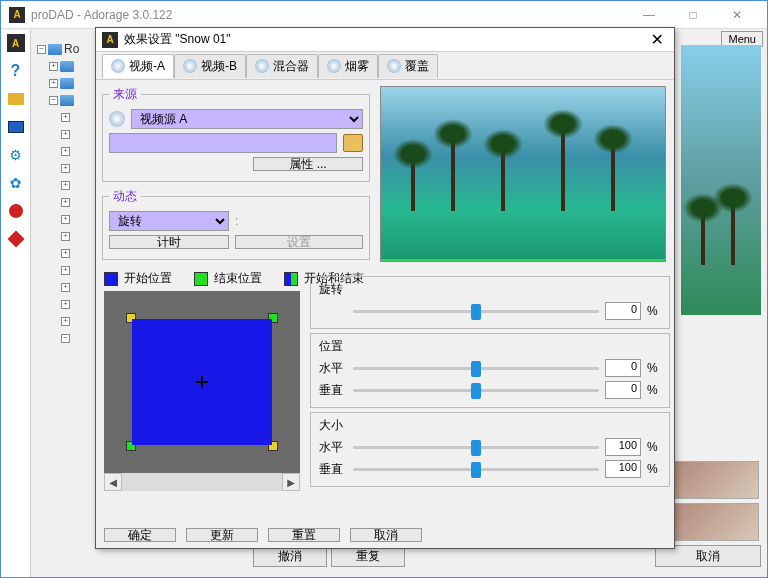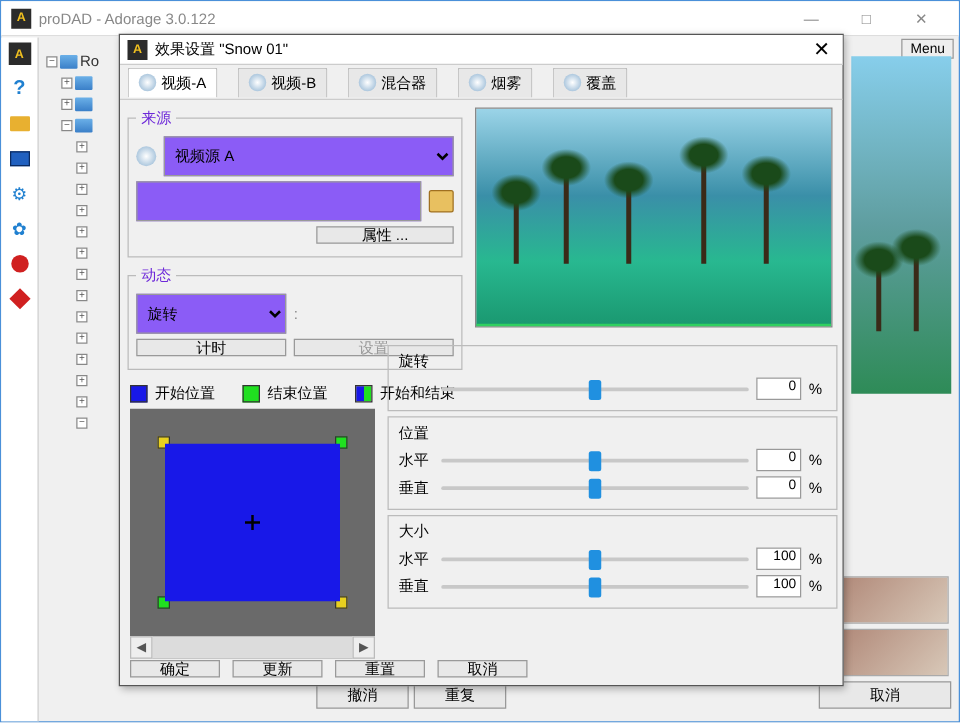--- a/index.html
+++ b/index.html
@@ -20,29 +20,29 @@
 .bottom-bar{position:absolute;bottom:6px;left:6px;right:6px;height:26px;display:flex;gap:4px}
 .bottom-bar .bb{flex:0 0 auto;height:22px;border:1px solid #999;background:#e8e8e8;padding:2px 24px;display:flex;align-items:center}
 .bottom-bar .bb.wide{padding:2px 40px}
 
 
 .dialog{position:absolute;top:26px;left:94px;width:580px;height:522px;background:#f0f0f0;border:1px solid #555;box-shadow:2px 2px 6px rgba(0,0,0,.3)}
 .dlg-title{height:24px;background:#fff;display:flex;align-items:center;padding:0 6px;border-bottom:1px solid #ccc}
 .dlg-title .app-icon{width:16px;height:16px;background:#2b2b2b;display:inline-flex;align-items:center;justify-content:center;margin-right:6px;color:#f0c020;font-weight:bold;font-size:10px}
 .dlg-title .spacer{flex:1}
 .dlg-close{font-size:16px;padding:0 4px}
-.tabs{height:28px;display:flex;align-items:center;padding:2px 6px;gap:16px;border-bottom:1px solid #ccc}
+.tabs{height:28px;display:flex;align-items:center;padding:2px 6px;gap:0;border-bottom:1px solid #ccc}
 .tab{display:flex;align-items:center;gap:4px;padding:3px 8px;background:#fff;border:1px solid #bbb;border-bottom:none;border-radius:2px 2px 0 0}
 .tab.inactive{background:#e8e8e8}
 .tab-ic{width:14px;height:14px;border-radius:50%;background:radial-gradient(circle,#fff,#8ab0d0)}
 .dlg-body{padding:6px;position:relative;height:calc(100% - 80px)}
 fieldset{border:1px solid #bbb;padding:6px;margin-bottom:6px}
 legend{padding:0 4px;color:#6d28d9}
 .row{display:flex;align-items:center;gap:6px;margin-bottom:4px}
-select,input[type=text]{height:32px;border:1px solid #999;background:#8b5cf6;padding:0 4px;font-size:12px}
+select,input[type=text]{height:20px;border:1px solid #999;background:#c4b5fd;padding:0 4px;font-size:12px}
 .btn{height:14px;border:1px solid #999;background:#e8e8e8;padding:0 12px;display:inline-flex;align-items:center;justify-content:center}
 .btn.disabled{color:#999}
 .src-group{width:268px;float:left}
 .preview{position:absolute;top:6px;left:284px;width:286px;height:176px;background:linear-gradient(180deg,#9bd4e8 0%,#3a8fa8 40%,#28b890 70%,#1a9870 100%);border:1px solid #888;overflow:hidden}
 .preview::after{content:"";position:absolute;bottom:-2px;left:0;right:0;height:4px;background:#30d060}
 .palm{position:absolute;width:4px;height:60px;background:#3a2a18;bottom:50px}
 .palm::before{content:"";position:absolute;top:-12px;left:-18px;width:40px;height:30px;background:radial-gradient(ellipse,#1a4a1a 40%,transparent 70%)}
 .legend-row{clear:both;padding:4px 2px;display:flex;align-items:center;gap:6px;font-size:12px}
 .sw{width:14px;height:14px;border:1px solid #333}
 .pos-editor{width:196px;height:200px;background:#6a6a6a;position:relative;margin-left:2px;float:left}

